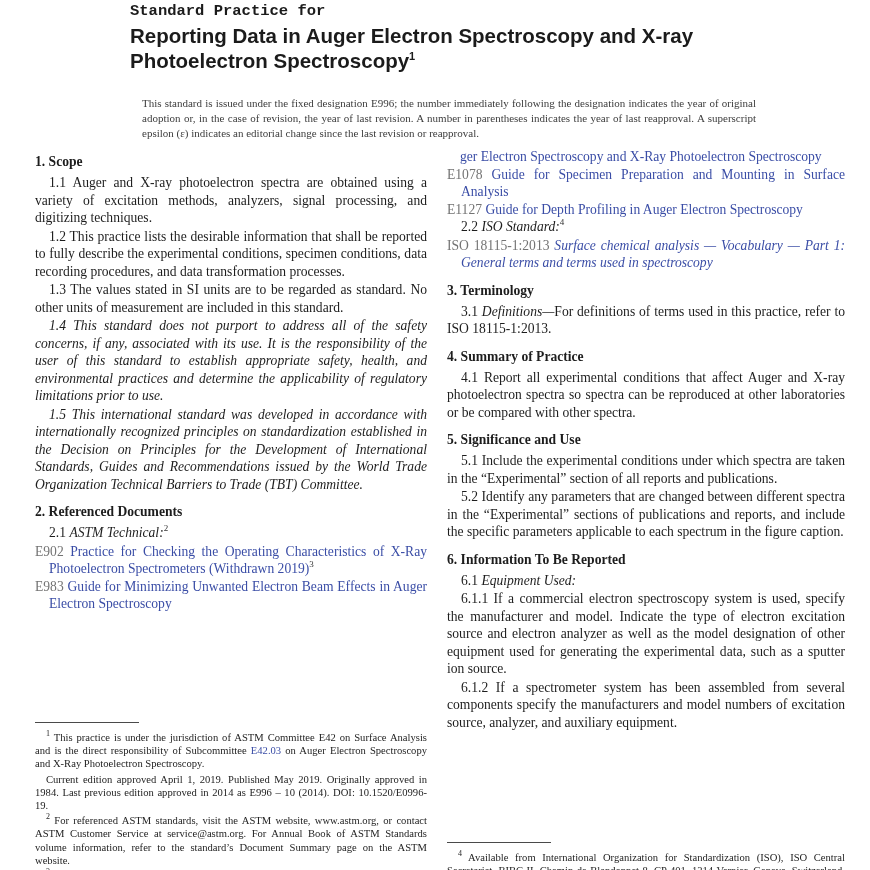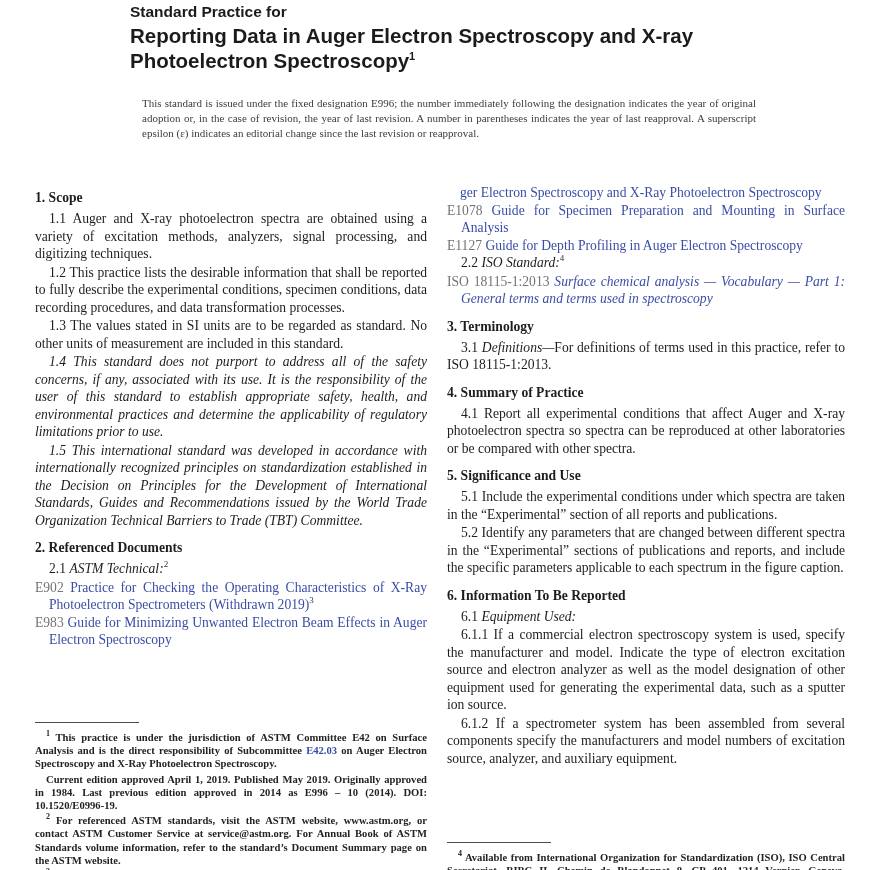--- a/index.html
+++ b/index.html
@@ -2,27 +2,27 @@
 <html><head>
 <meta charset="utf-8">
 <style>
   html,body{margin:0;padding:0;}
   body{
     width:870px;height:870px;background:#ffffff;overflow:hidden;position:relative;
     font-family:"Liberation Serif",serif;color:#1d1d1d;
   }
   
   .title-block{position:absolute;left:130px;top:1px;width:660px;}
-  .eyebrow{font-family:Liberation Sans, sans-serif;font-weight:bold;font-size:15.5px;line-height:21px;color:#1b1b1b;margin:0;}
+  .eyebrow{font-family:Liberation Mono, monospace;font-weight:bold;font-size:15.5px;line-height:21px;color:#1b1b1b;margin:0;}
   .main-title{font-family:"Liberation Sans",sans-serif;font-weight:bold;font-size:20.5px;line-height:25px;color:#1b1b1b;margin:1px 0 0 0;}
   .main-title sup{font-size:11px;}
   
   .issuing-note{position:absolute;left:130px;top:84px;width:614px;font-size:11px;line-height:15.2px;text-align:justify;color:#3c3c3c;margin:12px;}
   
-  .col{position:absolute;top:148px;font-size:13.6px;line-height:17.5px;text-align:justify;margin-top:36px;}
+  .col{position:absolute;top:148px;font-size:13.6px;line-height:17.5px;text-align:justify;}
   .col-left{left:35px;width:392px;}
   .col-right{left:447px;width:398px;}
   h2.sec{font-size:13.6px;line-height:17px;font-weight:bold;margin:10px 0 4px 0;text-align:left;}
   .col h2.first{margin-top:5px;}
   p.body{margin:0 0 1px 0;text-indent:14px;}
   p.it{font-style:italic;}
   em{}
   
   p.ref{margin:0;padding-left:14px;text-indent:-14px;}
   p.cont{margin:0;padding-left:13px;text-indent:0;}
@@ -31,21 +31,21 @@
   .iso-title{color:#3a4da6;font-style:italic;}
   .force-last{text-align-last:justify;}
   sup{line-height:0;}
   .fn-mark{font-size:9px;color:#333;}
   a{text-decoration:none;cursor:pointer;}
   
   .footnotes{position:absolute;background:#ffffff;font-size:10.6px;line-height:13.2px;text-align:justify;color:#232323;overflow:hidden;}
   .fn-left{left:35px;top:718px;width:392px;height:152px;}
   .fn-right{left:447px;top:838px;width:398px;height:32px;}
   .fn-rule{border:0;border-top:1px solid #4a4a4a;width:104px;margin:4px 0 8px 0;}
-  p.fn{margin:0 0 2px 0;text-indent:11px;font-weight:bold;}
+  p.fn{margin:0 0 2px 0;text-indent:11px;}
   p.fn sup{font-size:8px;}
 </style>
 </head>
 <body>
 
 <header class="title-block">
   <p class="eyebrow">Standard Practice for</p>
   <h1 class="main-title"><span>Reporting Data in Auger Electron Spectroscopy and X-ray</span><br><span>Photoelectron Spectroscopy</span><sup>1</sup></h1>
 </header>
 

